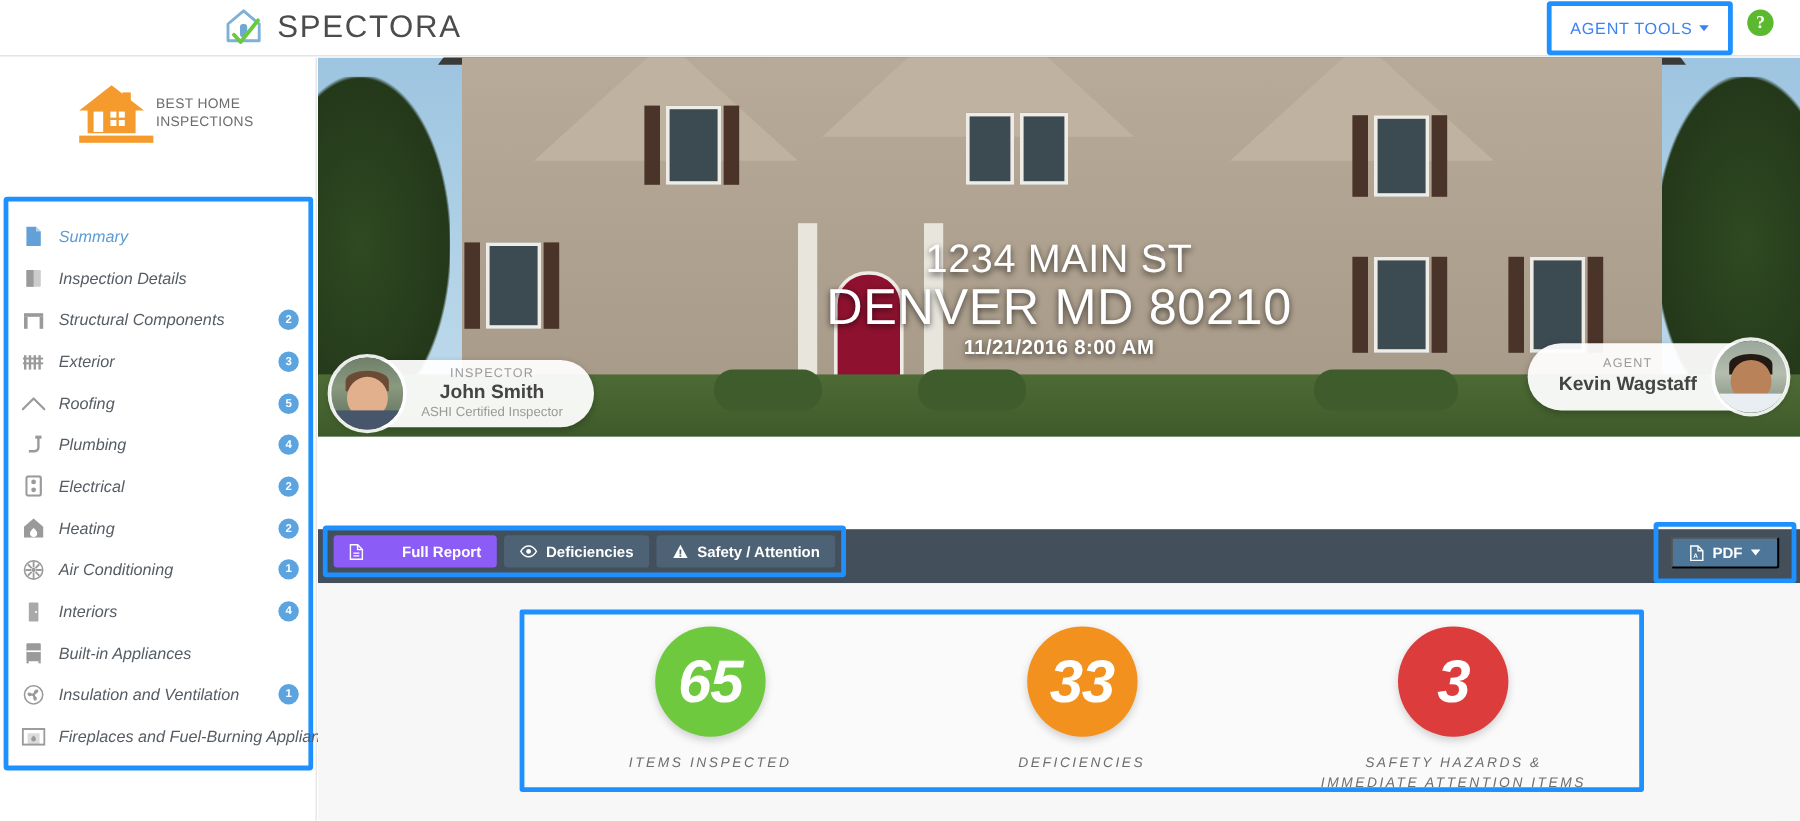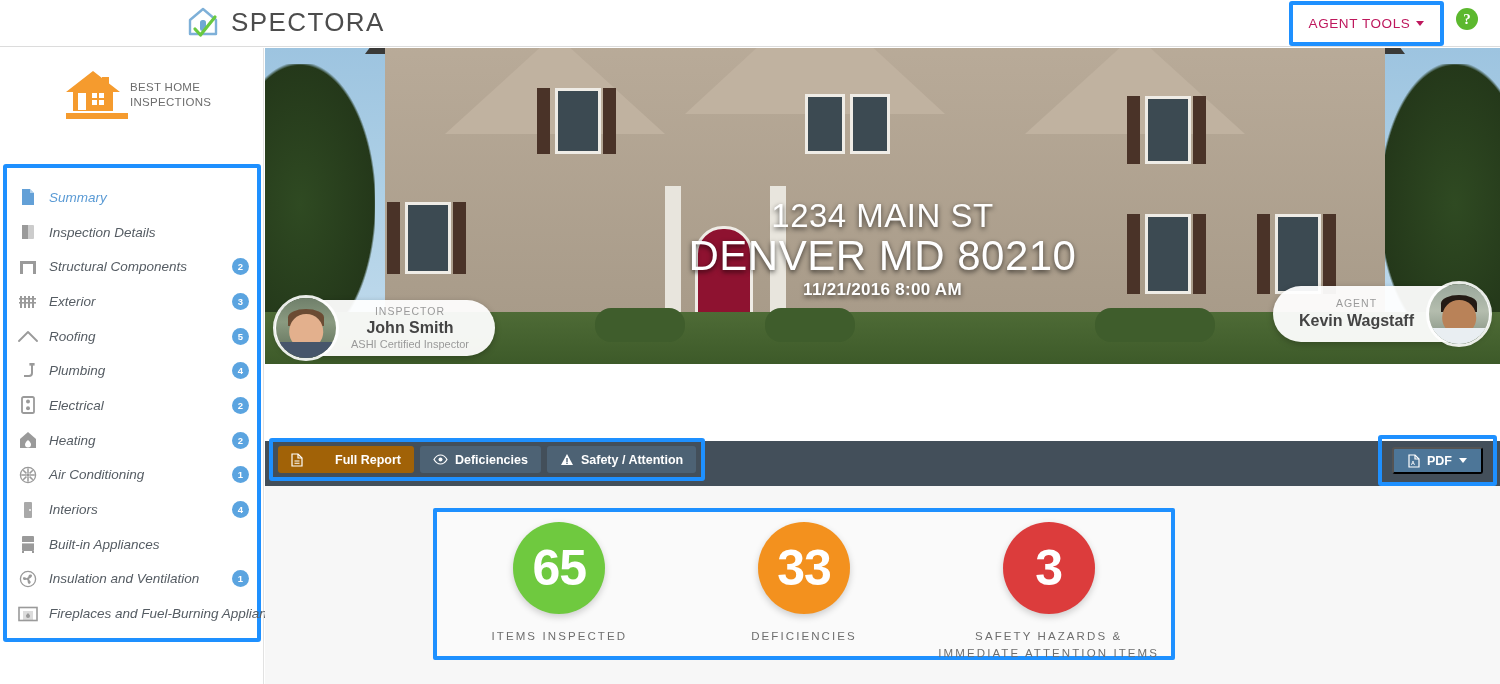--- a/index.html
+++ b/index.html
@@ -25,21 +25,21 @@
     font-size: 26px; letter-spacing: 1.4px; color: #4c4c4c; font-weight: 400;
   }
   .agent-tools-wrap {
     position: absolute; right: 56px; top: 1px;
     width: 155px; height: 45px;
     border: 4px solid #1e90ff; border-radius: 3px;
     background: #ffffff;
     display: flex; align-items: center; justify-content: center;
   }
   .agent-tools {
-    font-size: 13.5px; color: #be185d; letter-spacing: .6px;
+    font-size: 13.5px; color: #3b82f6; letter-spacing: .6px;
     display: flex; align-items: center; gap: 6px; cursor: pointer;
   }
   .caret {
     width: 0; height: 0;
     border-left: 4.5px solid transparent; border-right: 4.5px solid transparent;
     border-top: 5px solid currentColor; display: inline-block;
   }
   .help-icon {
     position: absolute; right: 22px; top: 8px;
     width: 22px; height: 22px; border-radius: 50%;
@@ -208,43 +208,43 @@
     position: absolute; left: 4px; top: -3px;
     border: 4px solid #1e90ff; border-radius: 3px;
     padding: 4px 5px; display: flex; gap: 6px;
   }
   .abtn {
     height: 27px; padding: 0 13px; border-radius: 3px;
     background: #4d6274; color: #ffffff; font-size: 12.5px; font-weight: bold;
     display: flex; align-items: center; gap: 7px; cursor: pointer;
     border: none; white-space: nowrap;
   }
-  .abtn.active { background: #a16207; gap: 32px; }
+  .abtn.active { background: #8b5cf6; gap: 32px; }
   .pdf-box {
     position: absolute; right: 3px; top: -6px;
     border: 4px solid #1e90ff; border-radius: 3px;
     padding: 8px 10px; display: flex;
   }
   .pdf-btn {
     height: 27px; padding: 0 14px; border-radius: 3px;
     background: #4d7698; color: #fff; font-size: 12.5px; font-weight: bold;
     display: flex; align-items: center; gap: 7px; cursor: pointer;
   }
 
   
   .content {
     position: absolute; left: 265px; top: 486px;
     width: 1235px; height: 198px; background: #f7f7f7;
   }
   .stats-box {
     position: absolute; left: 168px; top: 22px;
-    width: 742px; height: 152px;
+    width: 937px; height: 152px;
     border: 4px solid #1e90ff; border-radius: 2px;
     background: #fafafa;
-    display: flex; align-items: flex-start;
+    display: flex; align-items: flex-start; font-style: italic;
   }
   .stat { flex: 1; text-align: center; padding-top: 10px; }
   .stat-circle {
     width: 92px; height: 92px; border-radius: 50%;
     margin: 0 auto; color: #ffffff;
     display: flex; align-items: center; justify-content: center;
     font-size: 50px; font-weight: bold; letter-spacing: -1px;
     box-shadow: 0 3px 7px rgba(0,0,0,.18);
   }
   .stat-label {

